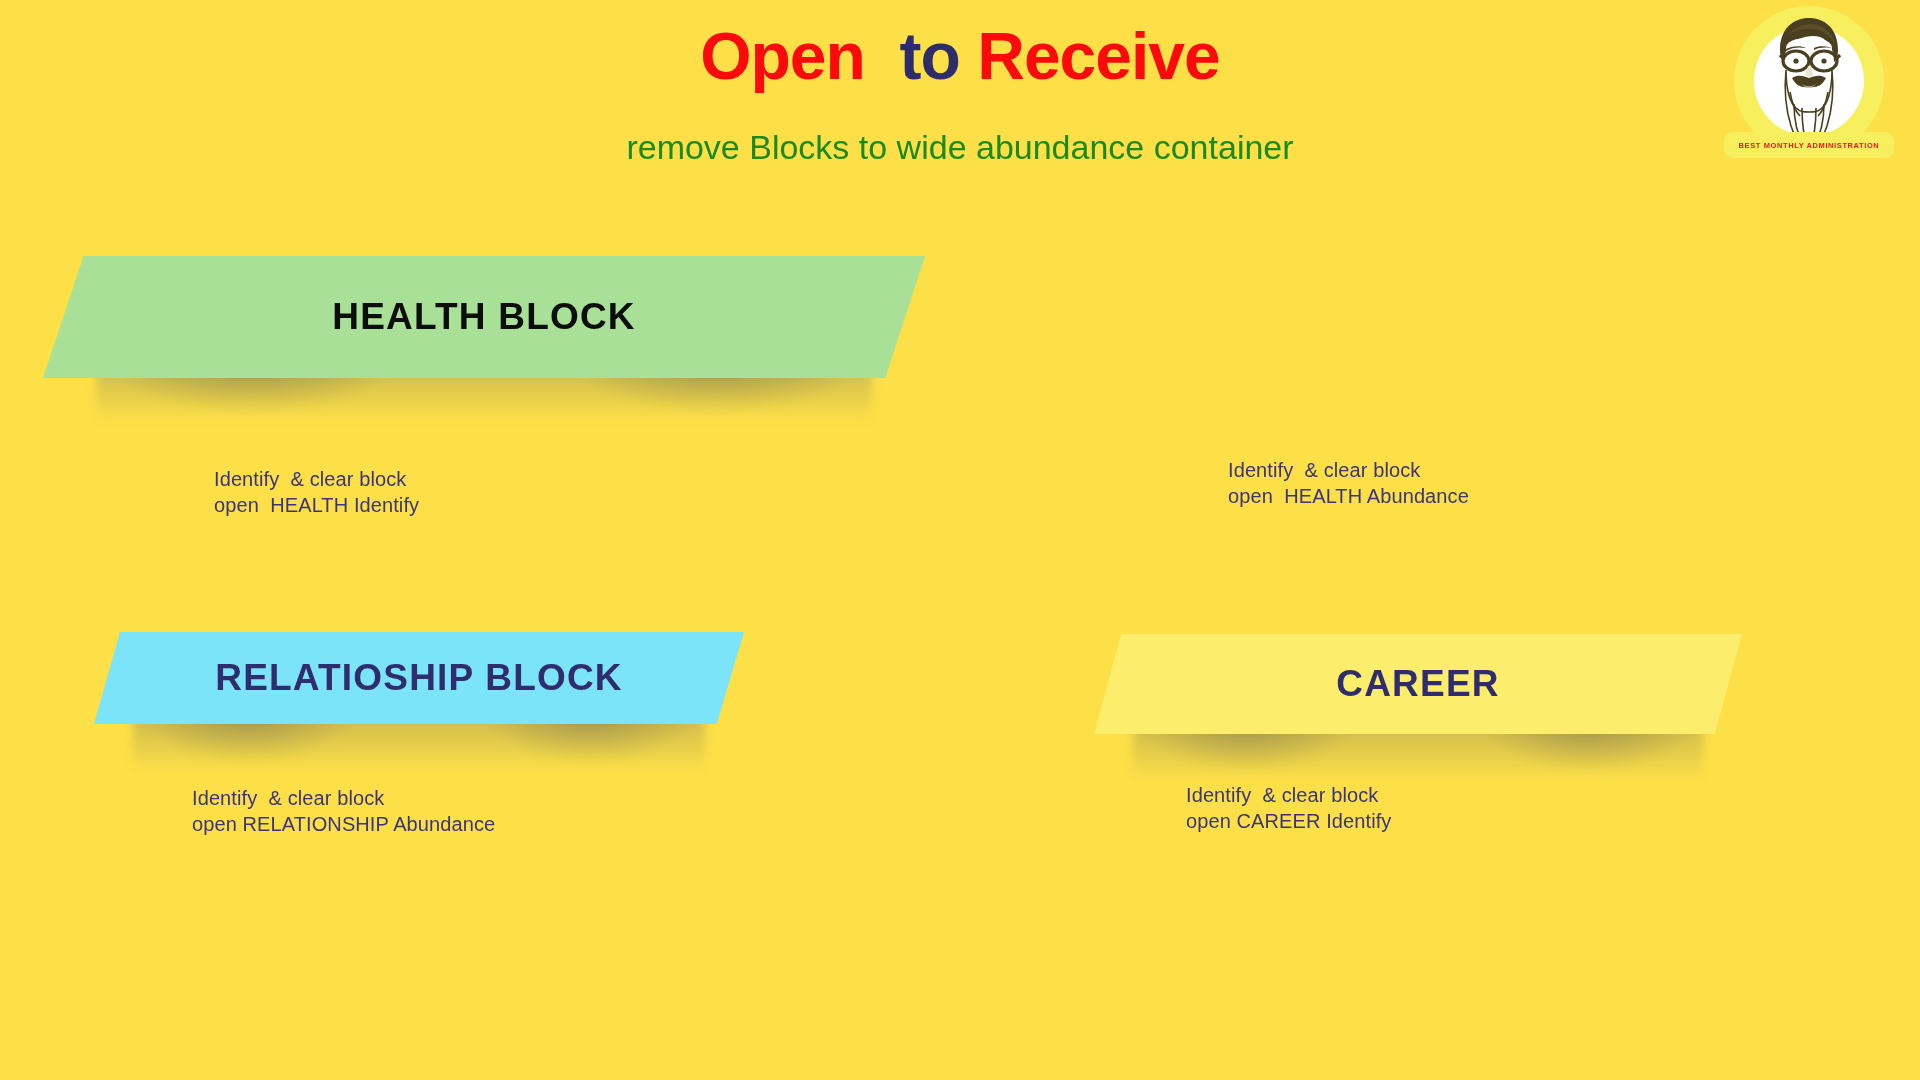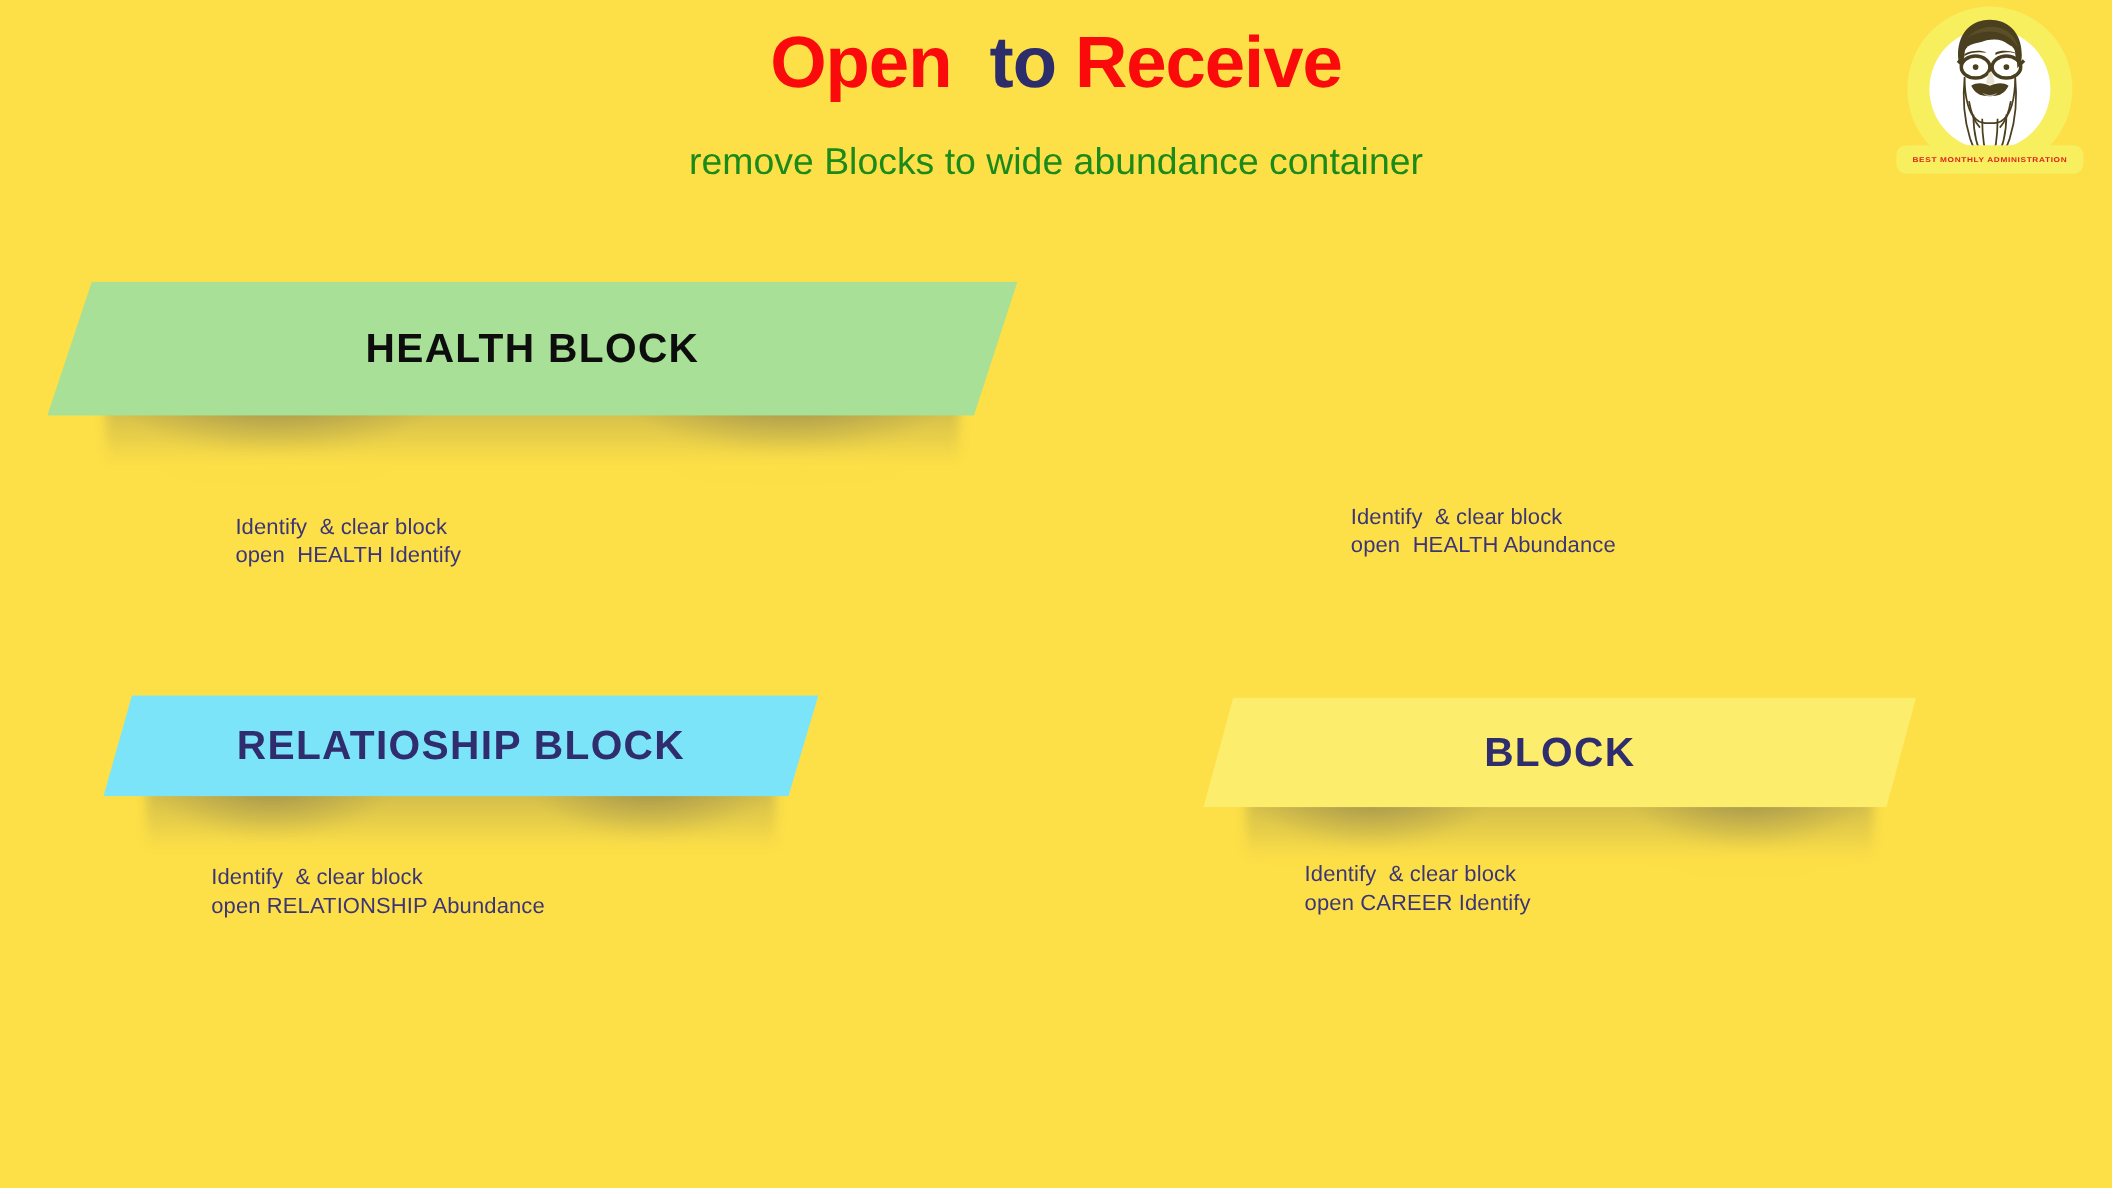--- a/index.html
+++ b/index.html
@@ -219,18 +219,18 @@
     <div class="banner-shadow"></div>
     <div class="banner tz-relation">
       <span class="banner-label lbl-navy">RELATIOSHIP BLOCK</span>
     </div>
   </div>
   <div class="body-text" style="left:192px; top:785px;"><span>Identify  &amp; clear block</span><br><span>open RELATIONSHIP Abundance</span></div>
 
   <div class="banner-wrap" style="left:1094px; top:634px; width:648px; height:100px;">
     <div class="banner-shadow"></div>
     <div class="banner tz-career">
-      <span class="banner-label lbl-navy">BLOCK</span>
+      <span class="banner-label lbl-navy">CAREER</span>
     </div>
   </div>
   <div class="body-text" style="left:1186px; top:782px;"><span>Identify  &amp; clear block</span><br><span>open CAREER Identify</span></div>
 
 </div>
 
 </body></html>

